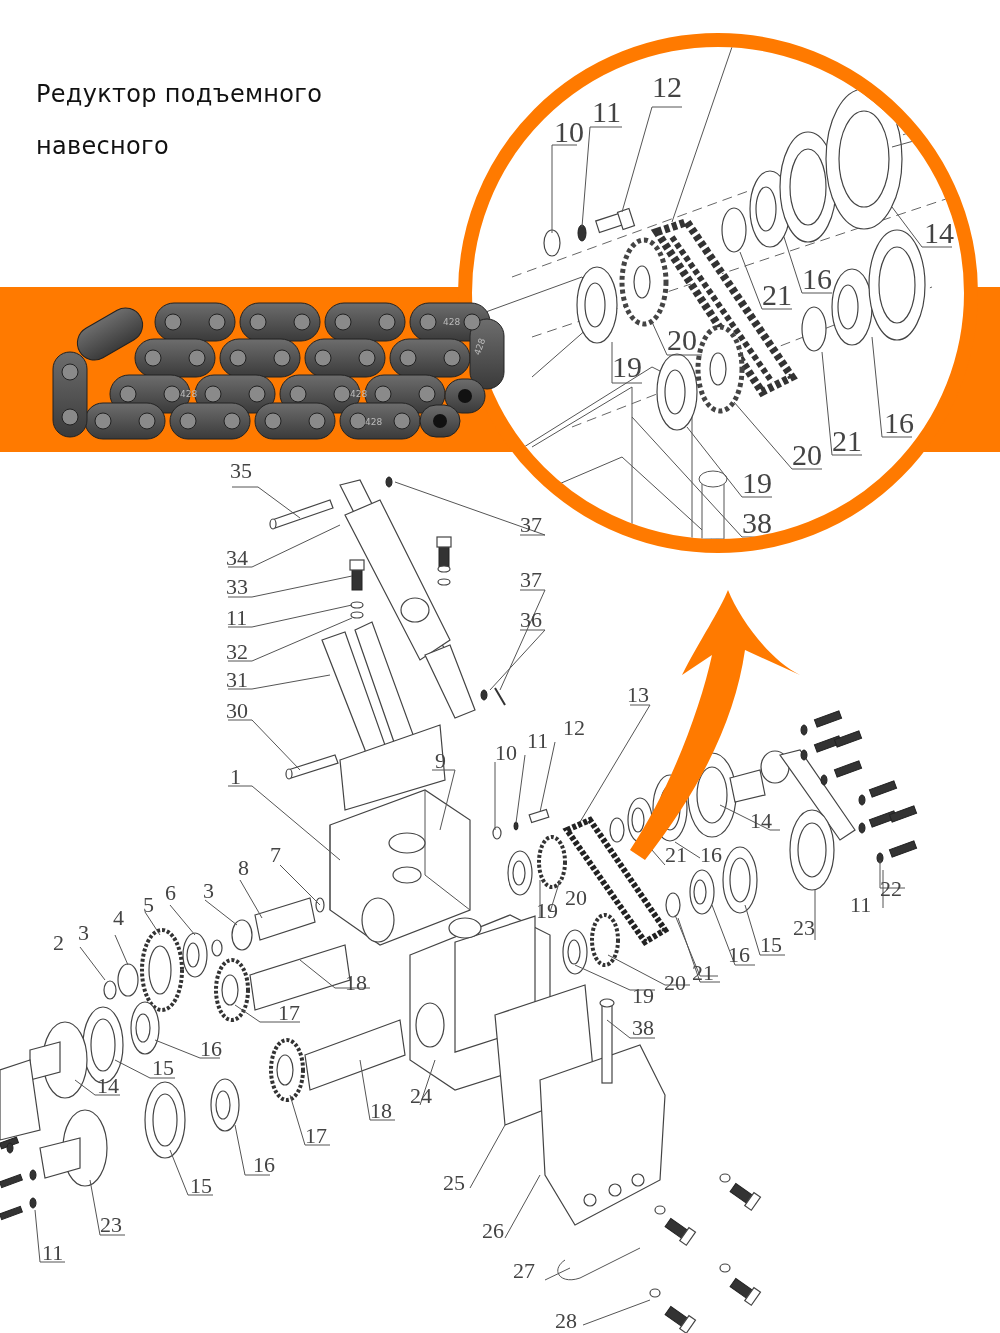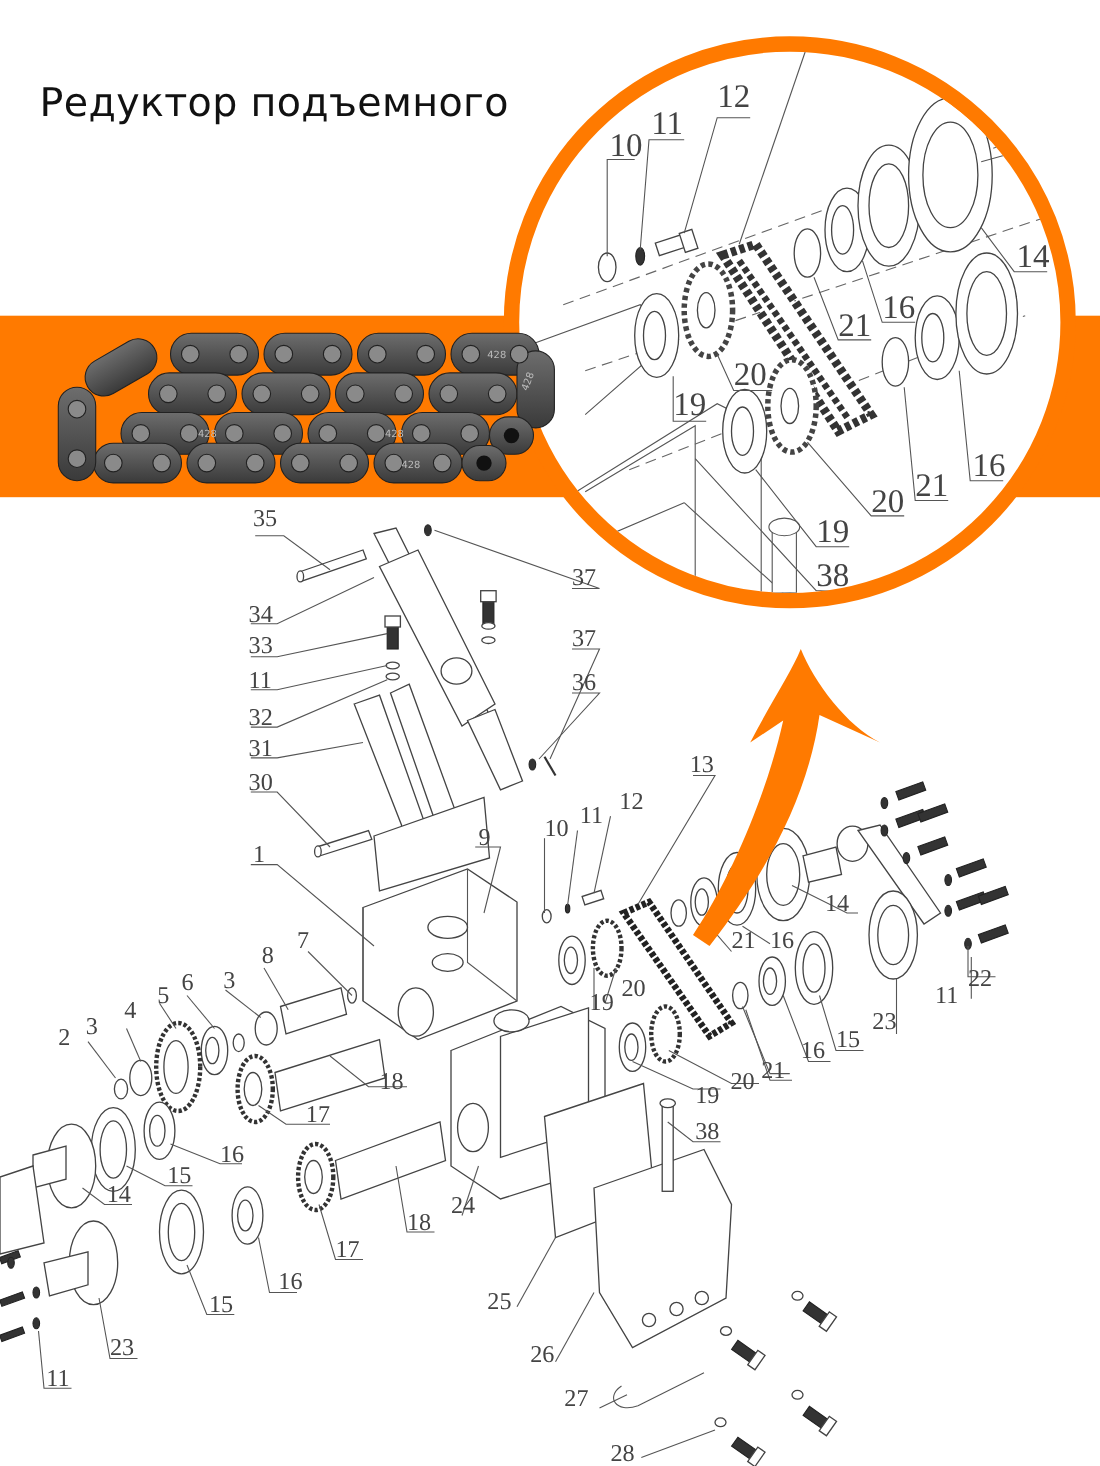--- a/index.html
+++ b/index.html
@@ -1,35 +1,36 @@
 <!DOCTYPE html>
 <html><head>
 <meta charset="utf-8">
 <style>
   html, body { margin:0; padding:0; }
   body { width:1000px; height:1333px; position:relative; overflow:hidden; background:#ffffff; font-family:"DejaVu Sans", sans-serif; }
-  .title { position:absolute; left:36px; top:68px; font-family:"DejaVu Sans", sans-serif; font-size:36px; line-height:52px; color:#111; font-weight:500; letter-spacing:0.3px; z-index:5; }
+  .title { position:absolute; left:36px; top:68px; font-family:"DejaVu Sans", sans-serif; font-size:24px; line-height:52px; color:#111; font-weight:500; letter-spacing:0.3px; z-index:5; }
   .title div { white-space:nowrap; }
   .band { position:absolute; left:0; top:287px; width:1000px; height:165px; background:#ff7a00; z-index:1; }
   .chain { position:absolute; left:45px; top:297px; width:460px; height:145px; z-index:3; }
   .zoom-circle { position:absolute; left:458px; top:33px; width:520px; height:520px; border-radius:50%; background:#fff; border:14px solid #ff7a00; box-sizing:border-box; z-index:2; overflow:hidden; }
   .zoom-circle svg { position:absolute; left:0; top:0; }
   .diagram { position:absolute; left:0; top:452px; width:1000px; height:881px; z-index:0; }
   .arrow { position:absolute; left:600px; top:560px; width:240px; height:300px; z-index:4; }
   .lbl { font-family:"Liberation Serif", serif; font-size:22px; fill:#444; }
   .lblc { font-family:"Liberation Serif", serif; font-size:30px; fill:#444; }
   .ln { stroke:#555; stroke-width:1; fill:none; }
   .part { stroke:#444; stroke-width:1.2; fill:#fff; }
   .dark { fill:#333; stroke:#222; }
 </style>
 </head>
 <body>
 
 <div class="title">
   <div>Редуктор подъемного</div>
+  <div>навесного</div>
 </div>
 
 <div class="band"></div>
 
 <svg class="chain" viewBox="0 0 460 145">
   <defs>
     <linearGradient id="plate" x1="0" y1="0" x2="0" y2="1">
       <stop offset="0" stop-color="#6d6d6d"></stop>
       <stop offset="1" stop-color="#3a3a3a"></stop>
     </linearGradient>

